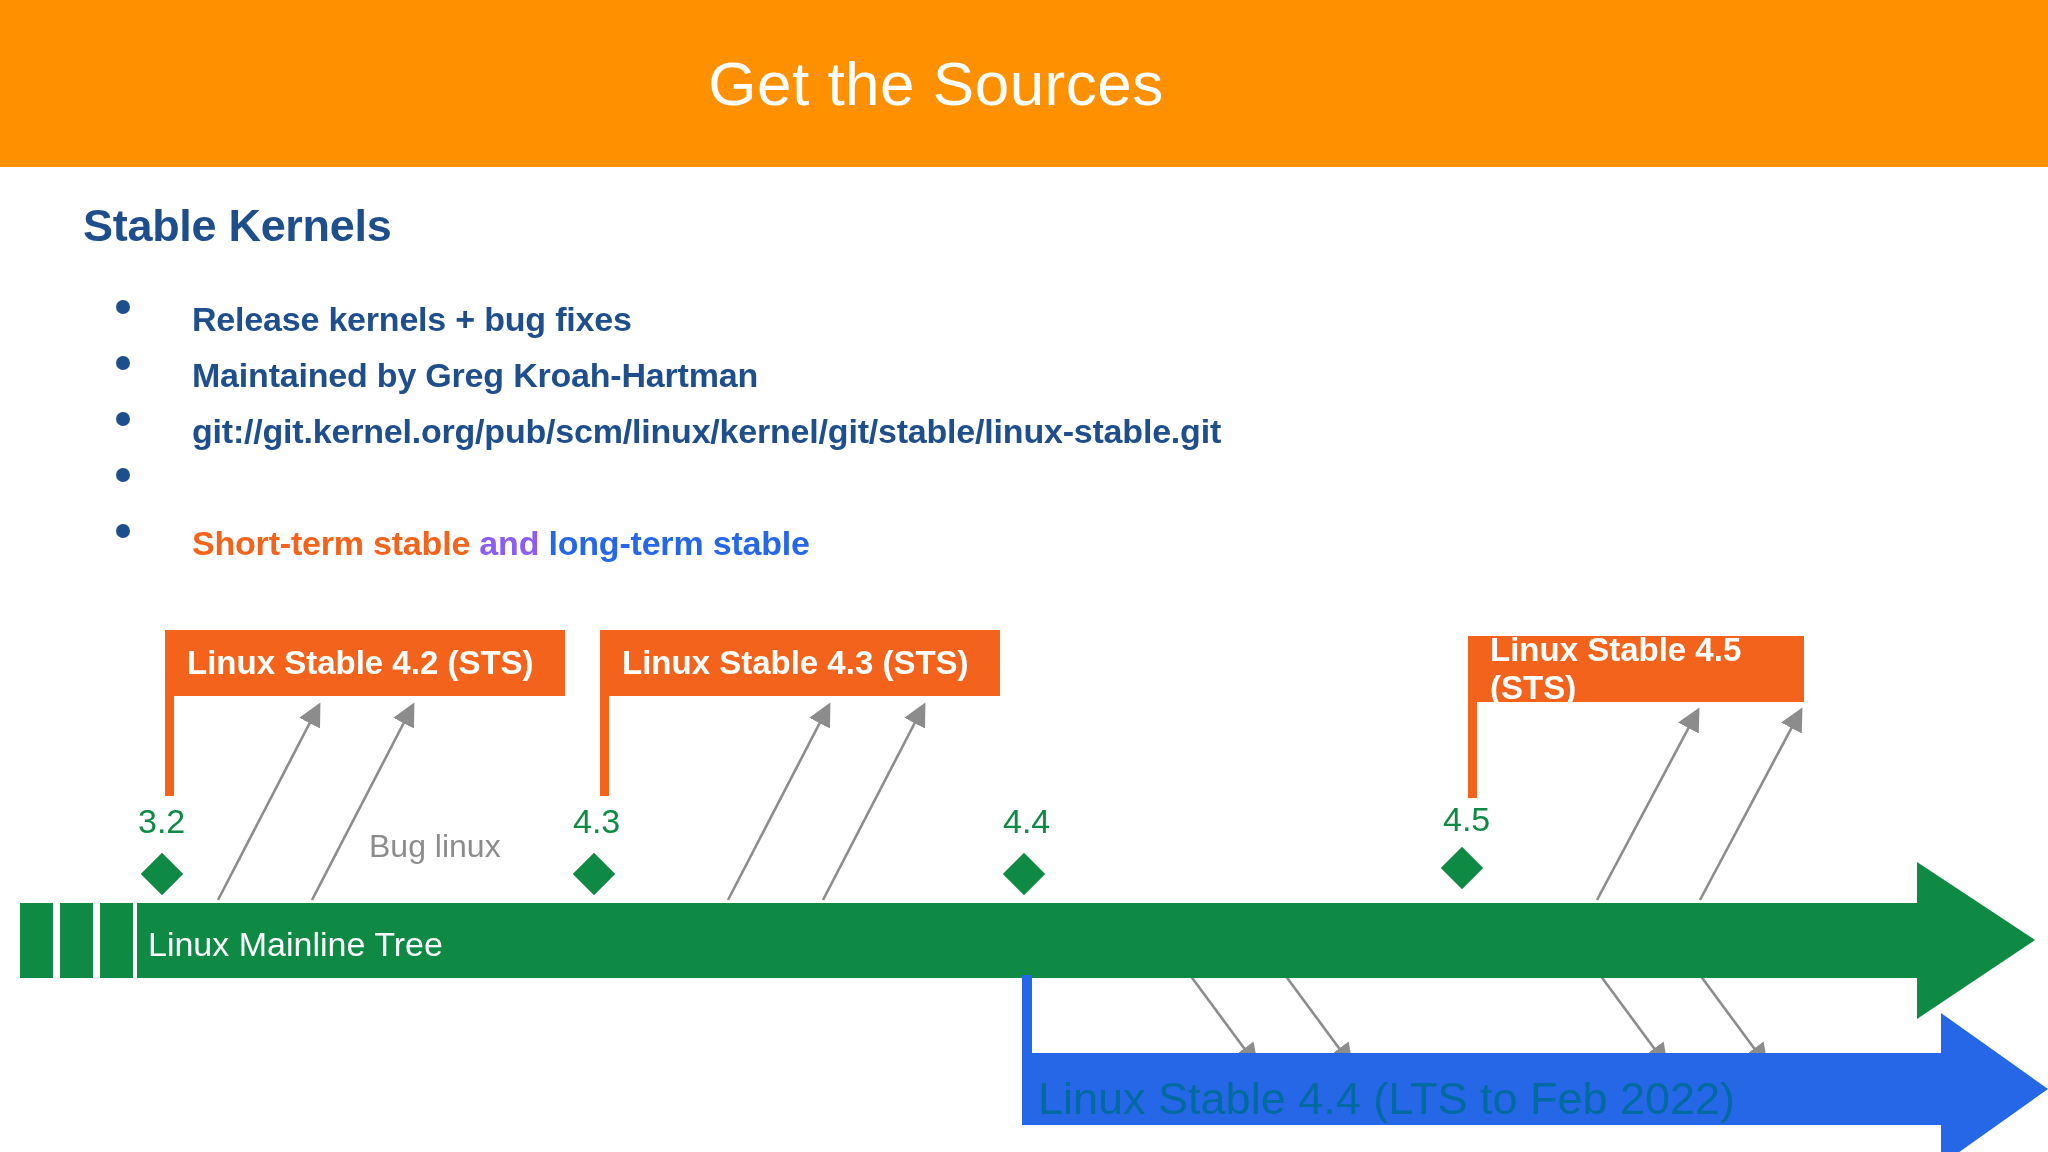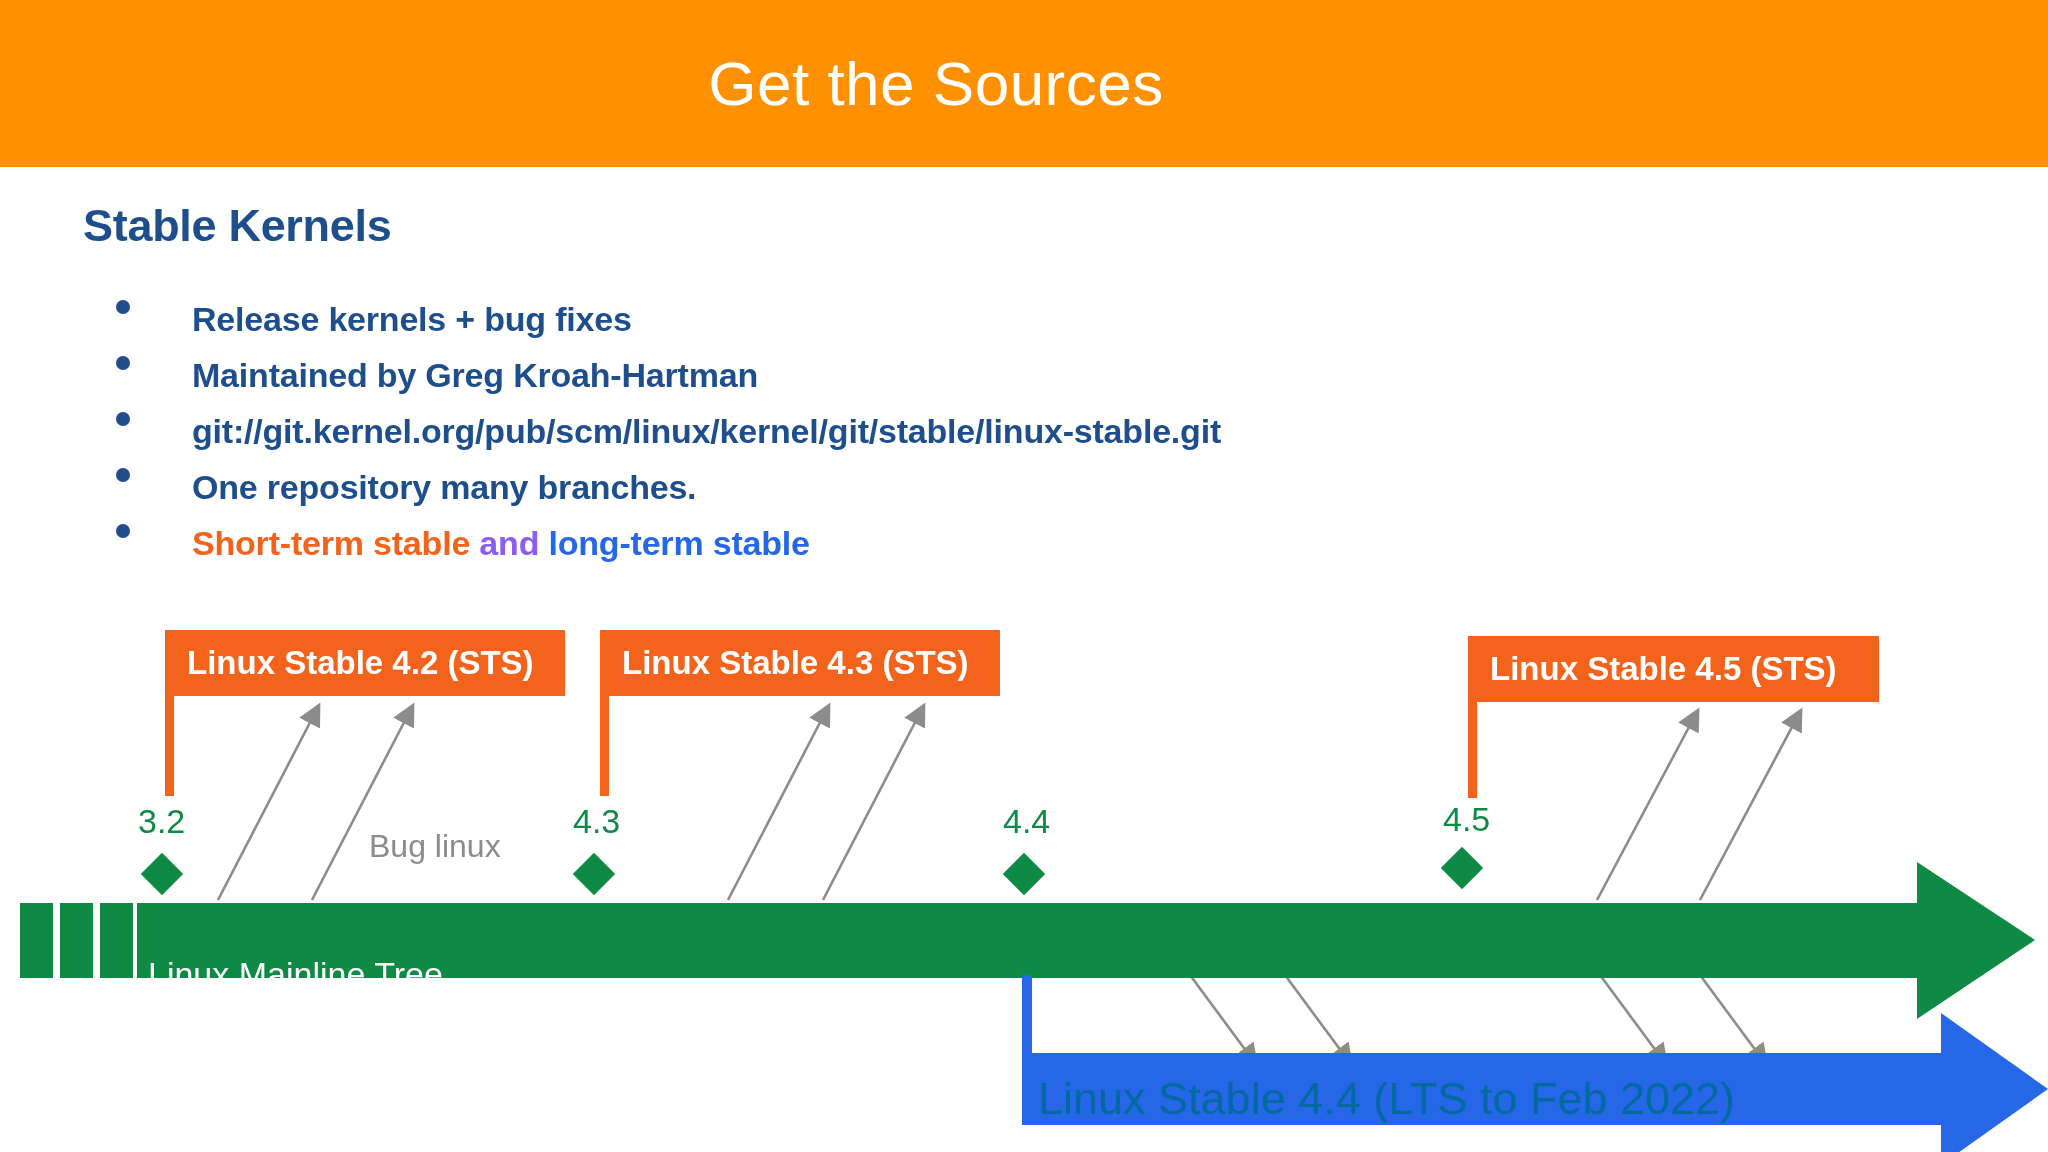--- a/index.html
+++ b/index.html
@@ -195,21 +195,20 @@
     <span class="bullet-text">Maintained by Greg Kroah-Hartman</span>
   </div>
 
   <div class="bullet-row">
     <span class="bullet-dot"></span>
     <span class="bullet-text">git://git.kernel.org/pub/scm/linux/kernel/git/stable/linux-stable.git</span>
   </div>
 
   <div class="bullet-row">
     <span class="bullet-dot"></span>
-    <span class="bullet-text">One repository many branches.</span>
   </div>
 
   <div class="bullet-row">
     <span class="bullet-dot"></span>
     <span class="bullet-text"><span class="seg-orange">Short-term stable</span><span class="seg-navy"> and </span><span class="seg-blue">long-term stable</span></span>
   </div>
 
 </div>
 
 <div class="diagram">
@@ -241,21 +240,21 @@
   <div class="sts-box" style="left:165px; top:630px; width:400px;">
     <span>Linux Stable 4.2 (STS)</span>
   </div>
   <div class="sts-stem" style="left:165px; top:696px; height:100px;"></div>
 
   <div class="sts-box" style="left:600px; top:630px; width:400px;">
     <span>Linux Stable 4.3 (STS)</span>
   </div>
   <div class="sts-stem" style="left:600px; top:696px; height:100px;"></div>
 
-  <div class="sts-box" style="left:1468px; top:636px; width:411px;">
+  <div class="sts-box" style="left:1468px; top:636px; width:336px;">
     <span>Linux Stable 4.5 (STS)</span>
   </div>
   <div class="sts-stem" style="left:1468px; top:702px; height:96px;"></div>
 
   <div class="version-label" style="left:138px; top:802px;">3.2</div>
   <div class="version-label" style="left:573px; top:802px;">4.3</div>
   <div class="version-label" style="left:1003px; top:802px;">4.4</div>
   <div class="version-label" style="left:1443px; top:800px;">4.5</div>
 
   <div class="diamond" style="left:147px; top:859px;"></div>
@@ -266,21 +265,21 @@
   <div class="bugfix-label" style="left:369px; top:828px;">Bug linux</div>
 
   <div class="mainline-seg" style="left:20px; top:903px; width:33px; height:75px;"></div>
   <div class="mainline-seg" style="left:60px; top:903px; width:33px; height:75px;"></div>
   <div class="mainline-seg" style="left:100px; top:903px; width:33px; height:75px;"></div>
 
   <div class="mainline-bar" style="left:137px; top:903px; width:1780px; height:75px;"></div>
   <svg class="arrow-svg" viewBox="0 0 2048 1152">
     <polygon points="1917,862 1917,1019 2035,940" fill="#0E8A45"></polygon>
   </svg>
-  <div class="mainline-label" style="left:148px; top:955px;">Linux Mainline Tree</div>
+  <div class="mainline-label" style="left:148px; top:925px;">Linux Mainline Tree</div>
 
   <div class="lts-stem" style="left:1022px; top:975px; height:90px;"></div>
 
   <div class="lts-bar" style="left:1022px; top:1053px; width:919px; height:72px;"></div>
   <svg class="arrow-svg" viewBox="0 0 2048 1152">
     <polygon points="1941,1013 1941,1165 2048,1089" fill="#2667E8"></polygon>
   </svg>
   <div class="lts-label" style="left:1038px; top:1073px;">Linux Stable 4.4 (LTS to Feb 2022)</div>
 
 </div>

